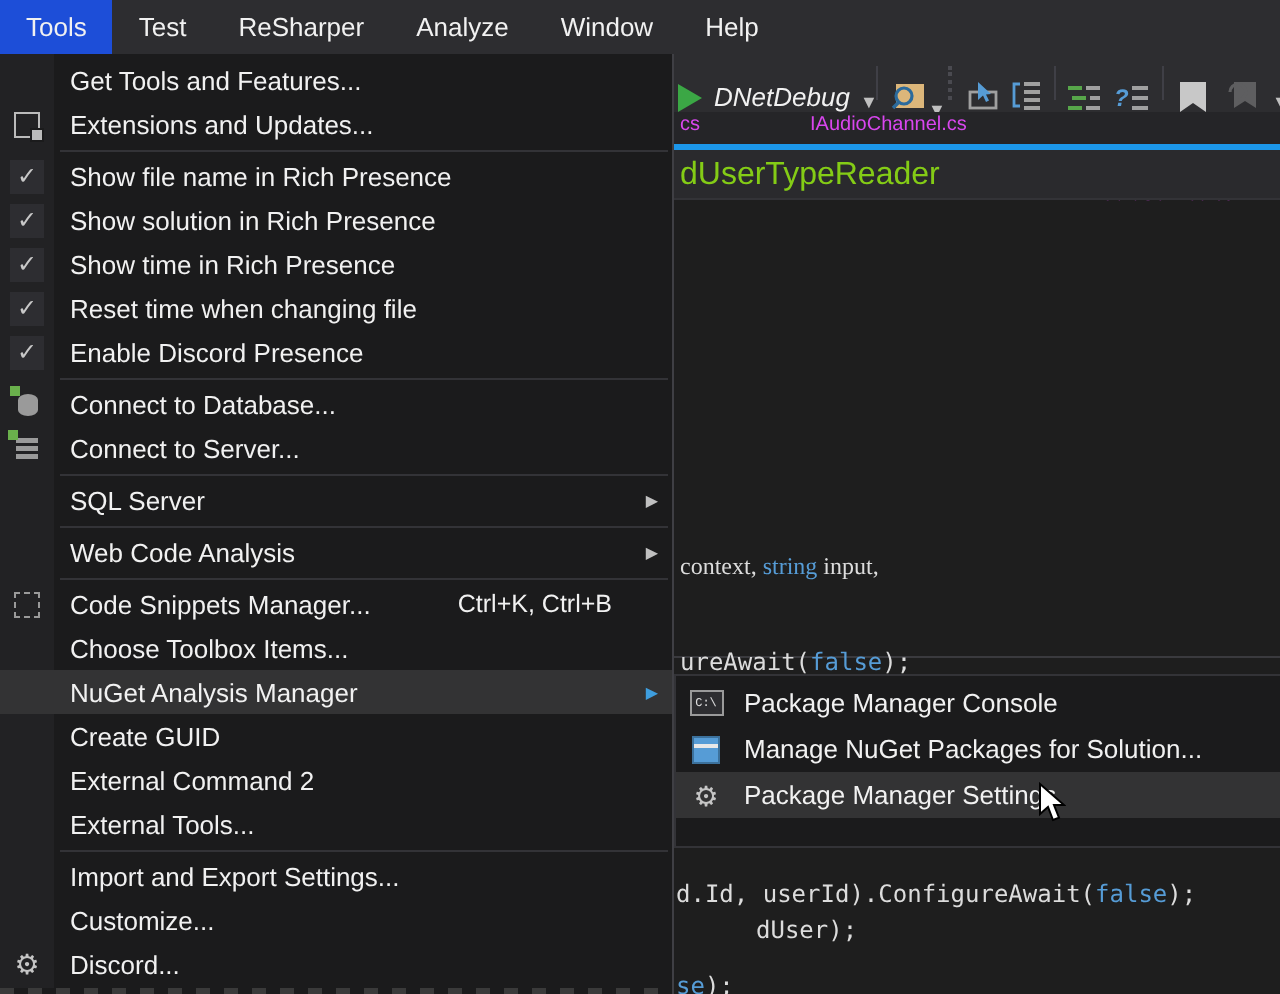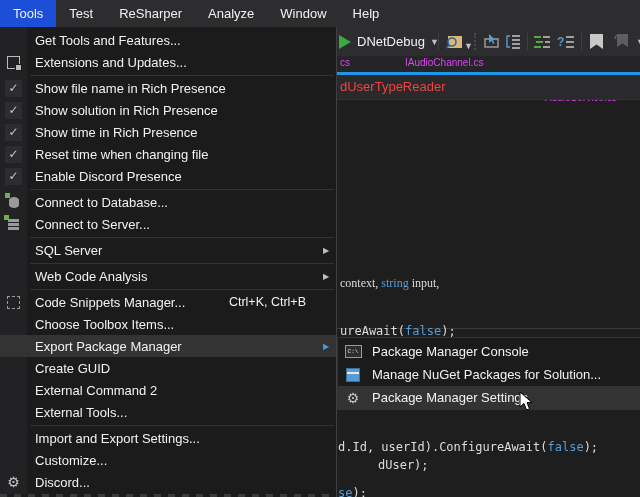--- a/index.html
+++ b/index.html
@@ -17,38 +17,38 @@
   .menubar .mb-item{
     color:#F1F1F1;font-size:13px;display:flex;align-items:center;
     padding:0 13px;cursor:default;
   }
   .menubar .mb-item.active{background:#1d4ed8;}
   
   .toolbar{
     position:absolute;left:0;top:27px;width:640px;height:29px;
     background:#2D2D30;z-index:1;
   }
-  .tb{position:absolute;top:0;height:29px;display:flex;align-items:center;}
+  .tb{position:absolute;top:0;height:29px;display:flex;align-items:flex-end;font-style:italic;}
   .tb-label{color:#F1F1F1;font-size:13px;}
   .tb-caret{color:#c0c0c0;font-size:9px;margin-left:5px;}
   .tb-sep{position:absolute;top:6px;width:1px;height:17px;background:#3F3F46;}
   .tb-dotsep{position:absolute;top:6px;height:17px;width:0;border-left:2px dotted #4a4a50;}
   
   .tabstrip{
     position:absolute;left:0;top:56px;width:640px;height:16px;
     background:#252528;z-index:1;
   }
   .tab-label{position:absolute;top:1px;color:#d946ef;font-size:10px;white-space:nowrap;}
   .tab-accent{position:absolute;left:0;top:72px;width:640px;height:3px;background:#1C97EA;z-index:1;}
   
   .navbar{
     position:absolute;left:0;top:75px;width:640px;height:24px;
     background:#2A2A2D;border-bottom:1px solid #333337;z-index:1;
   }
-  .navbar .crumb{position:absolute;left:340px;top:4px;color:#ef4444;font-size:13px;}
+  .navbar .crumb{position:absolute;left:340px;top:4px;color:#84cc16;font-size:16px;}
   
   .editor{position:absolute;left:0;top:100px;width:640px;height:397px;background:#1E1E1E;z-index:0;}
   .code-line{
     position:absolute;white-space:pre;
     font-family:"DejaVu Sans Mono","Liberation Mono",monospace;
     font-size:12px;color:#DCDCDC;
   }
   .code-line .kw{color:#569CD6;}
   .cur-line{
     position:absolute;left:337px;top:228px;width:303px;height:15px;
@@ -96,21 +96,21 @@
   .gear-ic{color:#C5C5C5;font-size:14px;line-height:1;}
   .console-ic{
     width:15px;height:11px;background:#2D2D30;border:1px solid #9A9A9A;
     color:#E0E0E0;font-size:6px;line-height:11px;text-align:center;
     font-family:"Liberation Mono",monospace;
   }
   .pkg-ic{width:12px;height:12px;background:#569CD6;position:relative;border:1px solid #3c719c;}
   .pkg-ic::before{content:"";position:absolute;left:0;top:3px;width:100%;height:2px;background:#E8E8E8;}
   
   .submenu{
-    position:absolute;left:337px;top:337px;width:303px;height:73px;
+    position:absolute;left:337px;top:337px;width:303px;height:87px;
     background:#1B1B1C;border:1px solid #333337;border-right:none;z-index:20;
     box-sizing:border-box;padding-top:2px;
   }
   .submenu .smi{
     height:23px;display:flex;align-items:center;color:#F1F1F1;font-size:13px;
   }
   .submenu .smi.hl{background:#333334;}
   .submenu .smi .ic{width:30px;flex:0 0 30px;display:flex;align-items:center;justify-content:center;}
   .submenu .smi .lbl{padding-left:4px;white-space:nowrap;}
   
@@ -314,21 +314,21 @@
     <span class="sc">Ctrl+K, Ctrl+B</span>
     <span class="ar"></span>
   </div>
   <div class="mi">
     <span class="ic"></span>
     <span class="lbl">Choose Toolbox Items...</span>
       <span class="ar"></span>
   </div>
   <div class="mi hl">
     <span class="ic"></span>
-    <span class="lbl">Export Package Manager</span>
+    <span class="lbl">NuGet Analysis Manager</span>
     <span class="ar">▶</span>
   </div>
   <div class="mi">
     <span class="ic"></span>
     <span class="lbl">Create GUID</span>
       <span class="ar"></span>
   </div>
   <div class="mi">
     <span class="ic"></span>
     <span class="lbl">External Command 2</span>

